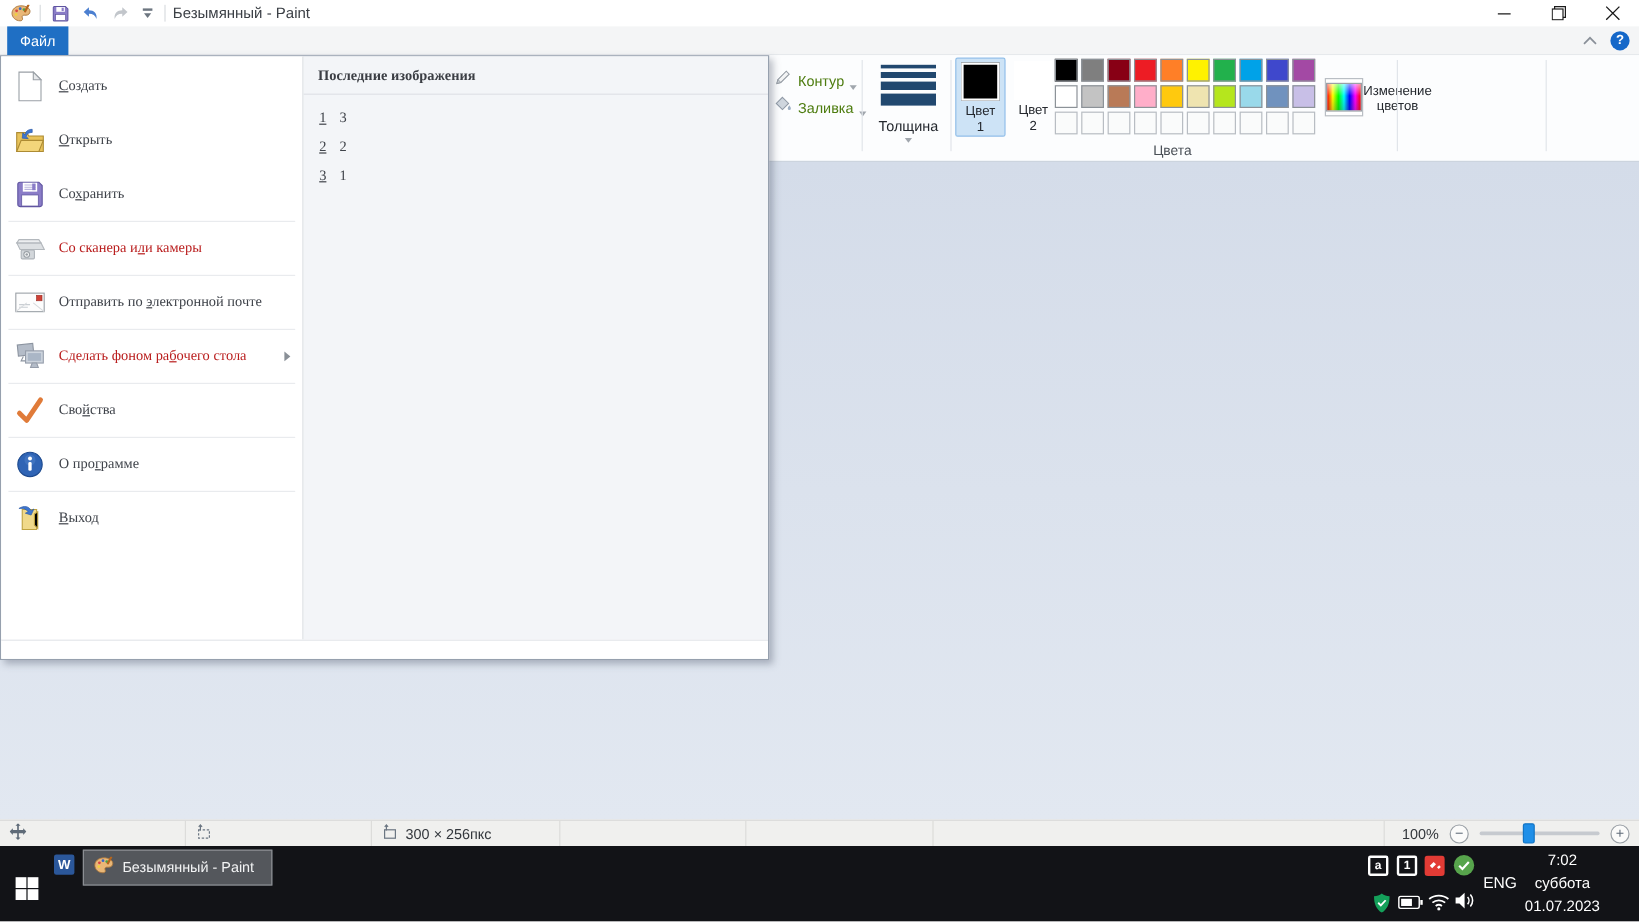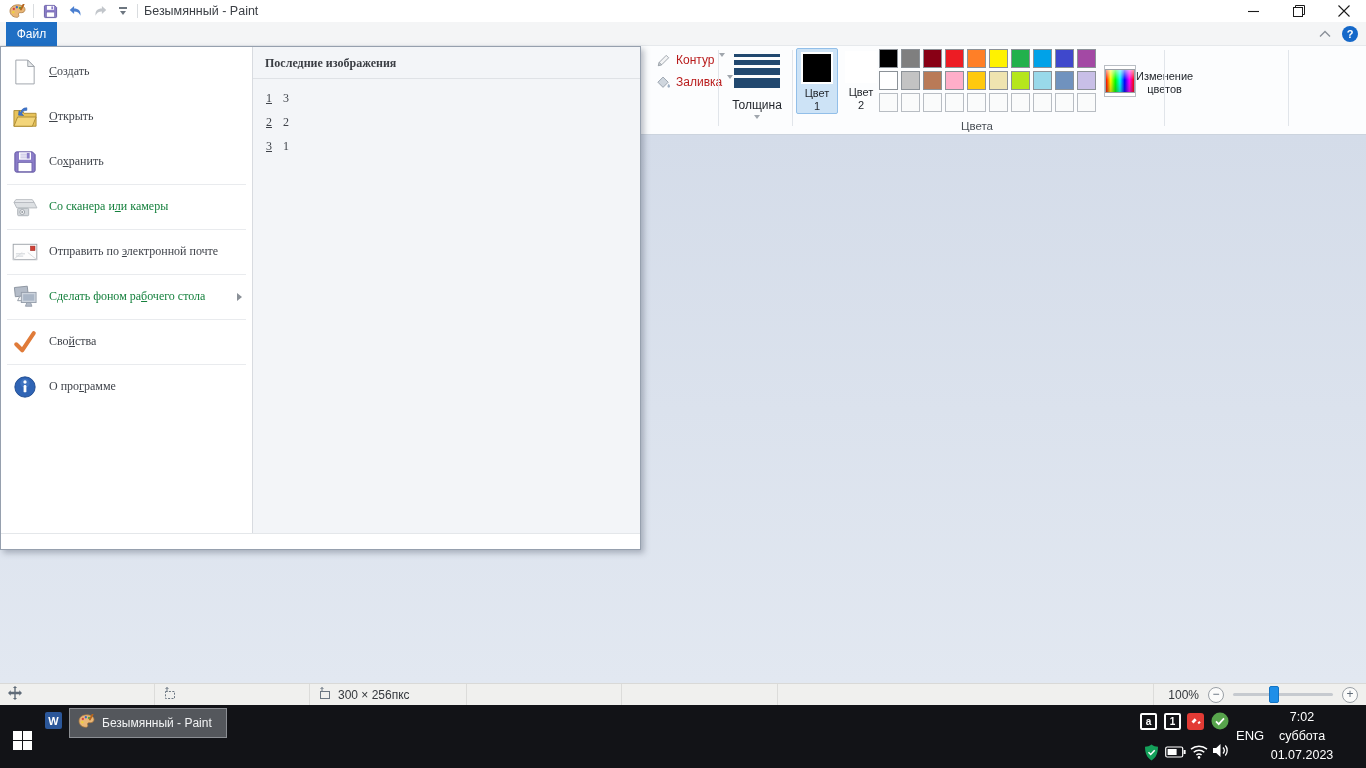--- a/index.html
+++ b/index.html
@@ -22,21 +22,21 @@
   
   .tabrow { position:absolute; left:0; top:22px; width:1366px; height:24px; background:#f4f5f6; border-bottom:1px solid #e6e9ec; }
   .file-tab { position:absolute; left:6px; top:0; width:51px; height:24px; background:#1f6fc4; color:#fff; display:flex; align-items:center; justify-content:center; font-size:12px; }
   .tabrow-right { position:absolute; right:8px; top:0; height:24px; display:flex; align-items:center; gap:11px; }
   .help-btn { width:16px; height:16px; border-radius:50%; background:#1568c9; color:#fff; font-weight:bold; font-size:11px; display:flex; align-items:center; justify-content:center; }
 
   
   .ribbon { position:absolute; left:0; top:46px; width:1366px; height:89px; background:#fcfdfe; border-bottom:1px solid #ccd4de; }
   .rib-divider { position:absolute; top:4px; height:76px; width:1px; background:#e1e5ea; }
   .shape-opts { position:absolute; left:645px; top:7px; }
-  .shape-row { display:flex; align-items:flex-start; gap:5px; height:22px; color:#b91c1c;padding-left:11px; }
+  .shape-row { display:flex; align-items:flex-end; gap:5px; height:22px; color:#4d7c0f; }
   .caret { width:0; height:0; border-left:3.5px solid transparent; border-right:3.5px solid transparent; border-top:4px solid #a0a6ad; }
   .thickness { position:absolute; left:726px; top:4px; width:62px; display:flex; flex-direction:column; align-items:center; }
   .th-bars { margin-top:4px; }
   .th-bars div { background:#21486f; width:46px; margin-bottom:3px; }
   .th-label { margin-top:7px; color:#24282e; }
   .thickness .caret { margin-top:3px; }
   .colorbtn { position:absolute; top:2px; width:42px; height:66px; display:flex; flex-direction:column; align-items:center; border-radius:2px; padding-top:3px; }
   .colorbtn.sel { background:#cde3f6; border:1px solid #92bfe9; }
   .cswatch { width:32px; height:32px; border:1px solid #808archive080; box-shadow:inset 0 0 0 2px #fff; }
   .colorbtn .lbl { font-size:11px; color:#24282e; line-height:13px; margin-top:3px; text-align:center; }
@@ -56,21 +56,21 @@
   
   .workspace { position:absolute; left:0; top:135px; width:1366px; height:548px; background:linear-gradient(to bottom,#d4dce9,#e2e8f1); }
 
   
   .filemenu { position:absolute; left:0; top:46px; width:641px; height:504px; background:#fff; border:1px solid #96a0ae; box-shadow:3px 3px 6px rgba(60,70,90,.35); display:flex; flex-direction:column; z-index:5;font-family:Liberation Serif, serif; }
   .menu-body { flex:1; display:flex; min-height:0; }
   .menu-left { width:252px; background:#fff; border-right:1px solid #d8dbe0; padding-top:2px; }
   .mi { position:relative; height:45px; display:flex; align-items:center; padding-left:9px; }
   .mi .icon { width:30px; display:flex; justify-content:center; }
   .mi .txt { margin-left:9px; color:#3f434a; }
-  .mi.disabled .txt { color:#15803d; }
+  .mi.disabled .txt { color:#b91c1c; }
   .mi .k { text-decoration:underline; }
   .msep { position:absolute; top:0; left:6px; right:6px; height:1px; background:#e9ebee; }
   .subarrow { margin-left:auto; margin-right:10px; width:0; height:0; border-top:4px solid transparent; border-bottom:4px solid transparent; border-left:5px solid #8a9097; }
   .menu-right { flex:1; background:#f3f5f8; }
   .recent-header { padding:9px 0 7px 12px; font-weight:bold; color:#3b3e44; border-bottom:1px solid #dfe2e6; }
   .recent-item { display:flex; align-items:center; height:21px; padding-left:13px; margin-top:3px; color:#3f434a; }
   .recent-item .num { text-decoration:underline; }
   .recent-item .name { margin-left:11px; }
   .menu-footer { height:16px; background:#fff; border-top:1px solid #e4e7ea; }
 
@@ -372,20 +372,31 @@
           <svg width="24" height="24" viewBox="0 0 26 26">
               <circle cx="13" cy="13" r="11" fill="#2f64b5" stroke="#1d4a8f"></circle>
               <circle cx="13" cy="9" r="5" fill="#4d7fc9" opacity=".55"></circle>
               <circle cx="13" cy="7.6" r="1.8" fill="#fff"></circle>
               <rect x="11.5" y="10.8" width="3" height="8" rx="1.3" fill="#fff"></rect>
             </svg>
         </span>
         <span class="txt"><span>О про</span><span class="k">г</span><span>рамме</span></span>
       </div>
 
+      <div class="mi">
+        <div class="msep"></div>
+        <span class="icon">
+          <svg width="24" height="24" viewBox="0 0 26 26">
+              <path d="M6 5h13v18H6z" fill="#f0d98a" stroke="#bfa23f"></path>
+              <path d="M17 9v10l3 3V7z" fill="#e4c former45f" stroke="#bfa23f"></path>
+              <path d="M3 4c5-3 9-2 11 2l2.5-1.5L14 10l-5.2-1.7L11.3 7C9.6 4.4 7 3.8 3 4z" fill="#3f76cf" stroke="#2c5aa6" stroke-width=".6"></path>
+            </svg>
+        </span>
+        <span class="txt"><span></span><span class="k">В</span><span>ыход</span></span>
+      </div>
 
     </div>
     <div class="menu-right">
       <div class="recent-header">Последние изображения</div>
       <div style="height:6px;"></div>
       <div class="recent-item">
         <span class="num">1</span>
           <span class="name">3</span>
       </div>
       <div class="recent-item">

